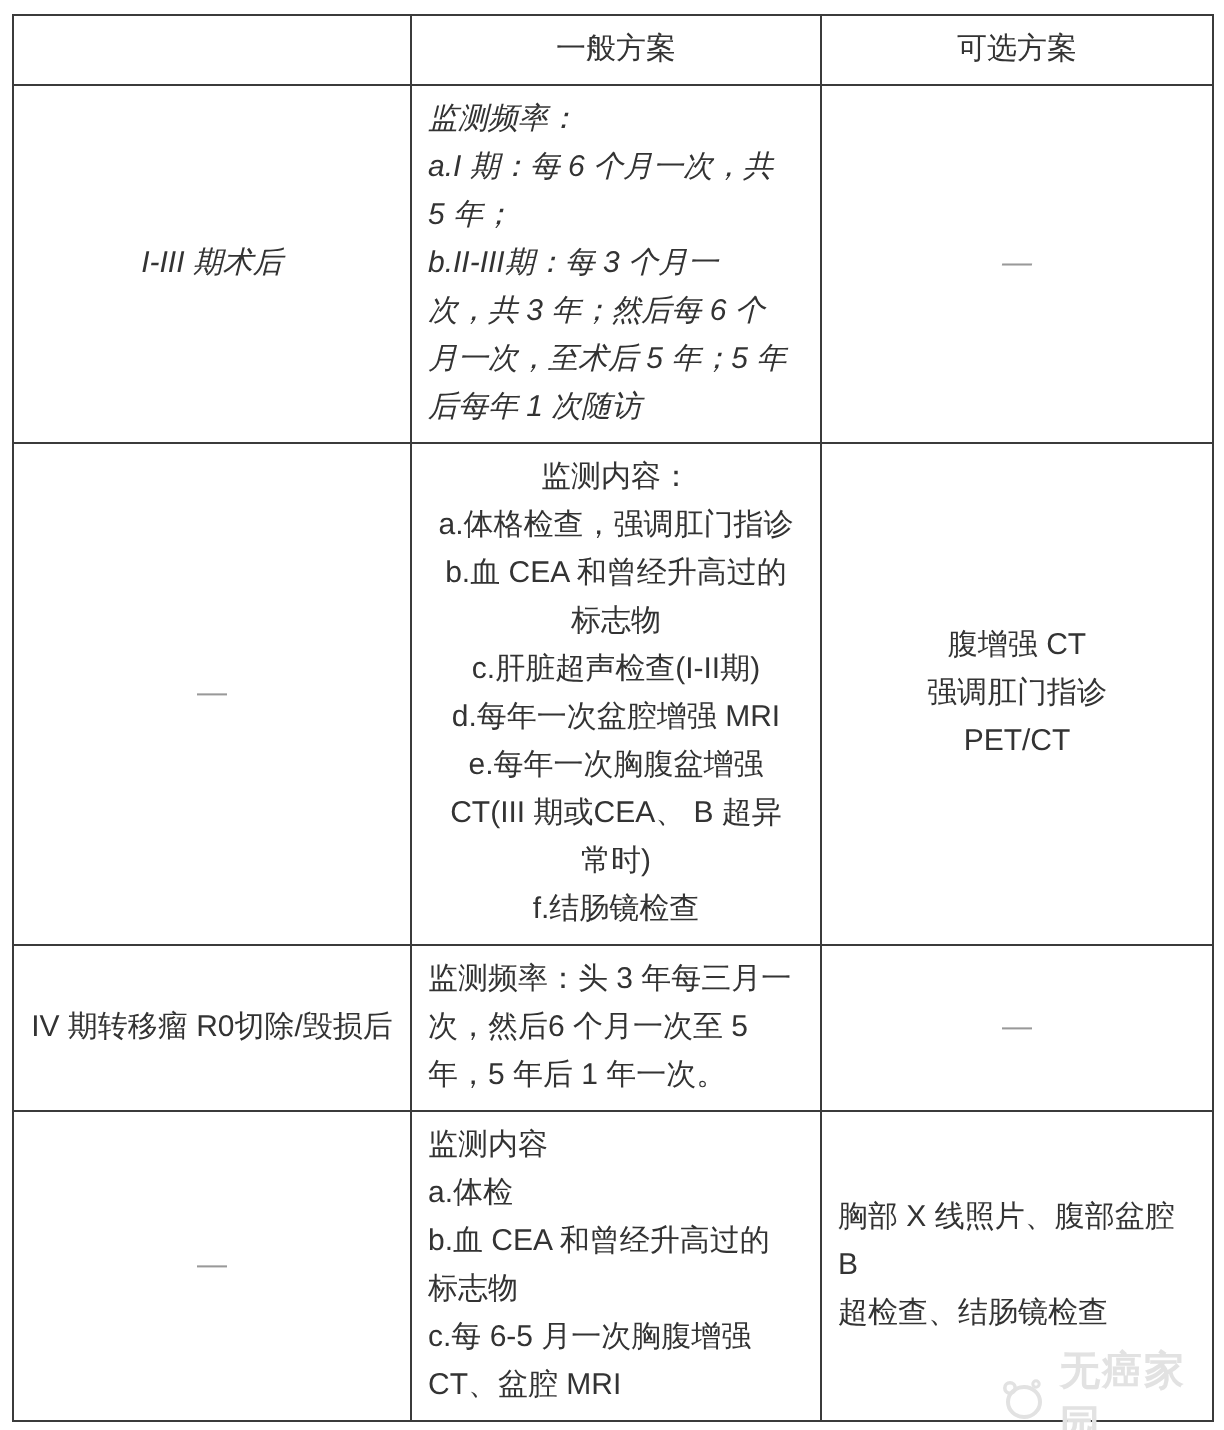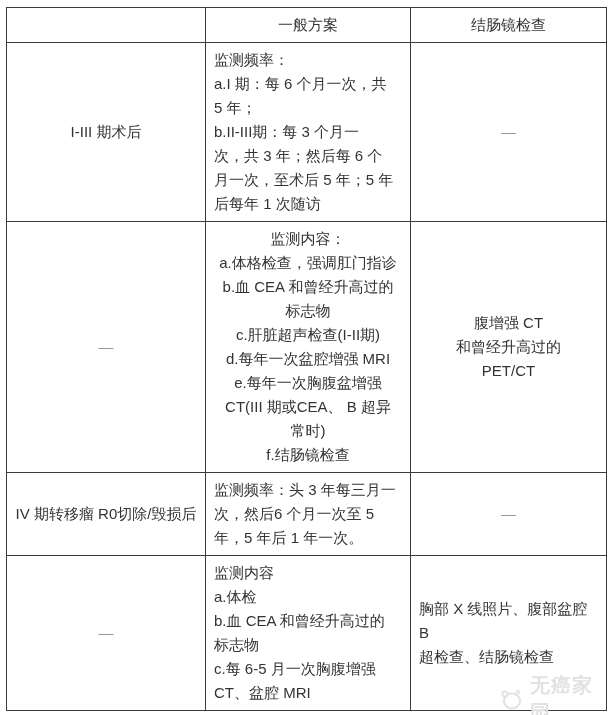--- a/index.html
+++ b/index.html
@@ -34,21 +34,21 @@
 
   .cell-text { white-space: pre-line; display: block; }
 
   td.stage-cell   { text-align: center; vertical-align: middle; margin-top: 19px; }
   td.stage-cell.left { text-align: center; }
   td.general-cell { text-align: left;  vertical-align: top; }
   td.optional-cell{ text-align: left;  vertical-align: middle; }
   td.optional-cell.dash, td.stage-cell.dash { text-align: center; }
   .dash .cell-text { color: #999999; }
 
-  tr.row-1 td { height: 168px; }
+  tr.row-1 td { height: 168px; font-style: italic; }
   tr.row-2 td { height: 236px; text-align: center; }
   tr.row-3 td { height: 72px;  }
   tr.row-4 td { height: 142px; }
 
   .watermark {
     position: absolute;
     left: 498px;
     top: 672px;
     display: flex;
     align-items: center;
@@ -72,21 +72,21 @@
   </colgroup>
   <tbody>
       <tr class="header-row">
     <th class="stage-col">
           <span class="cell-text"></span>
         </th>
     <th>
           <span class="cell-text">一般方案</span>
         </th>
     <th>
-          <span class="cell-text">结肠镜检查</span>
+          <span class="cell-text">可选方案</span>
         </th>
   </tr>
 
   <tr class="row-1">
     <td class="stage-cell">
           <span class="cell-text">I-III 期术后</span>
         </td>
     <td class="general-cell">
           <span class="cell-text">监测频率：
 a.I 期：每 6 个月一次，共
@@ -112,21 +112,21 @@
 标志物
 c.肝脏超声检查(I-II期)
 d.每年一次盆腔增强 MRI
 e.每年一次胸腹盆增强
 CT(III 期或CEA、 B 超异
 常时)
 f.结肠镜检查</span>
         </td>
     <td class="optional-cell">
           <span class="cell-text">腹增强 CT
-和曾经升高过的
+强调肛门指诊
 PET/CT</span>
         </td>
   </tr>
 
   <tr class="row-3">
     <td class="stage-cell left">
           <span class="cell-text">IV 期转移瘤 R0切除/毁损后</span>
         </td>
     <td class="general-cell">
           <span class="cell-text">监测频率：头 3 年每三月一

